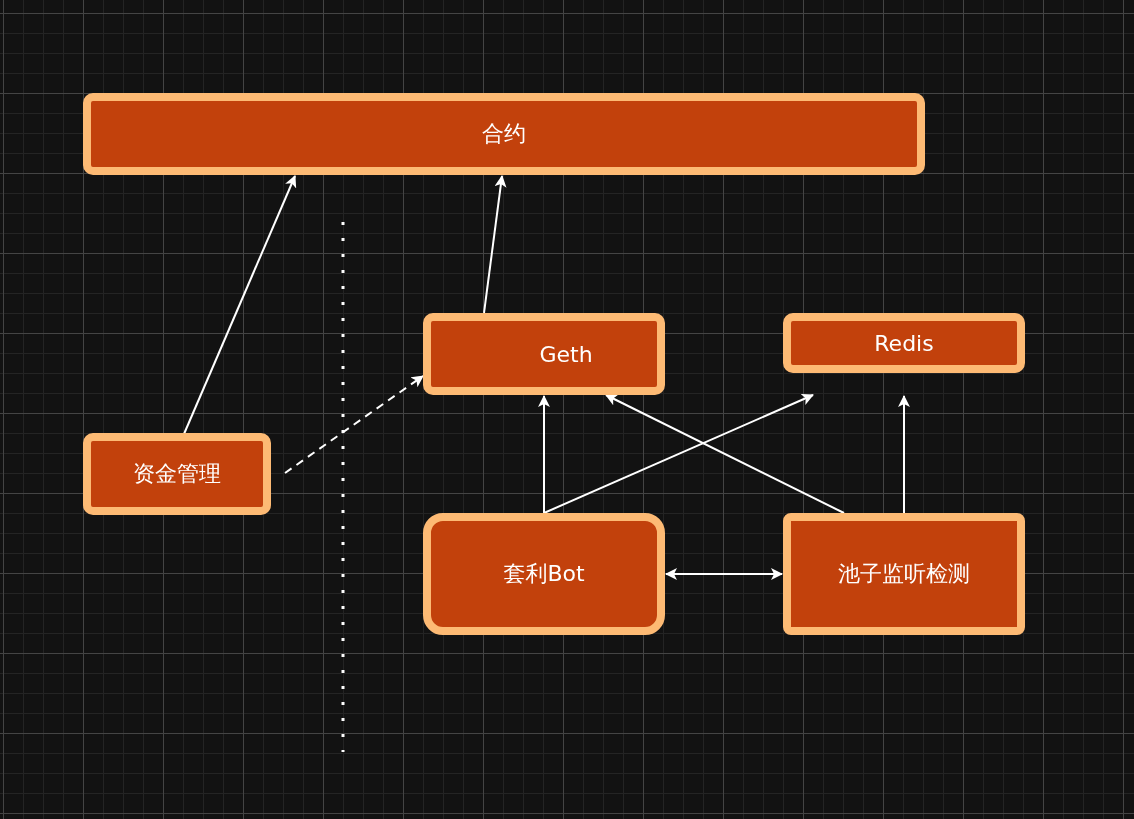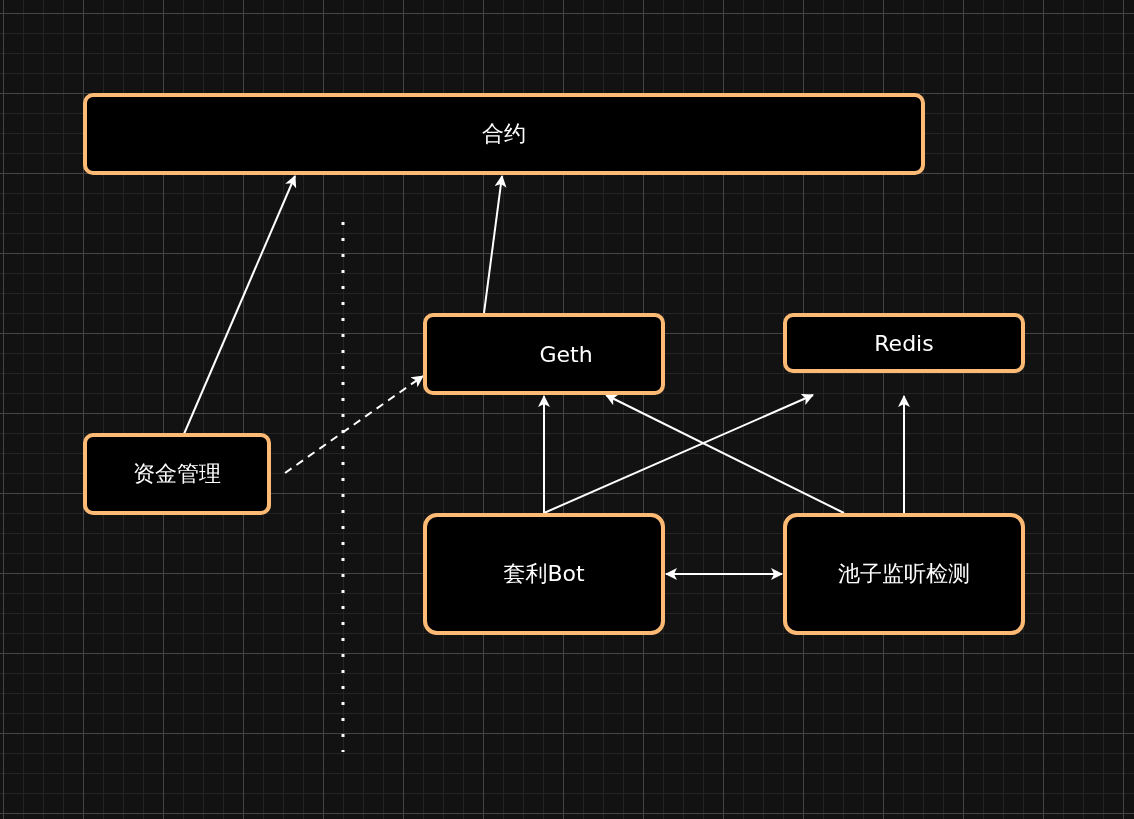--- a/index.html
+++ b/index.html
@@ -31,37 +31,37 @@
     svg.edges {
       position: absolute;
       left: 0; top: 0;
       width: 1134px;
       height: 819px;
       z-index: 1;
     }
     .node {
       position: absolute;
       box-sizing: border-box;
-      background: #000000;
-      border: 4px solid #fdba74;
+      background: #c2410c;
+      border: 8px solid #fdba74;
       border-radius: 10px;
       display: flex;
       align-items: center;
       justify-content: center;
       color: #ffffff;
       font-size: 22px;
       z-index: 2;
     }
     .node span { white-space: nowrap; }
     #n-contract { left: 83px;  top: 93px;  width: 842px; height: 82px; }
     #n-geth     { left: 423px; top: 313px; width: 242px; height: 82px; padding-left: 44px; }
     #n-redis    { left: 783px; top: 313px; width: 242px; height: 60px; }
     #n-fund     { left: 83px;  top: 433px; width: 188px; height: 82px; }
-    #n-bot      { left: 423px; top: 513px; width: 242px; height: 122px; border-radius: 14px; }
-    #n-pool     { left: 783px; top: 513px; width: 242px; height: 122px; border-radius: 14px; }
+    #n-bot      { left: 423px; top: 513px; width: 242px; height: 122px; border-radius: 20px; }
+    #n-pool     { left: 783px; top: 513px; width: 242px; height: 122px; border-radius: 8px; }
   </style>
 </head>
 <body>
 
 <div class="canvas"></div>
 
 <svg class="edges" viewBox="0 0 1134 819">
   <defs>
     <marker id="arrow" viewBox="0 0 12 12" refX="11" refY="6" markerWidth="12" markerHeight="12" markerUnits="userSpaceOnUse" orient="auto">
       <path d="M0,0 L12,6 L0,12 L3,6 Z" fill="#ffffff"></path>

